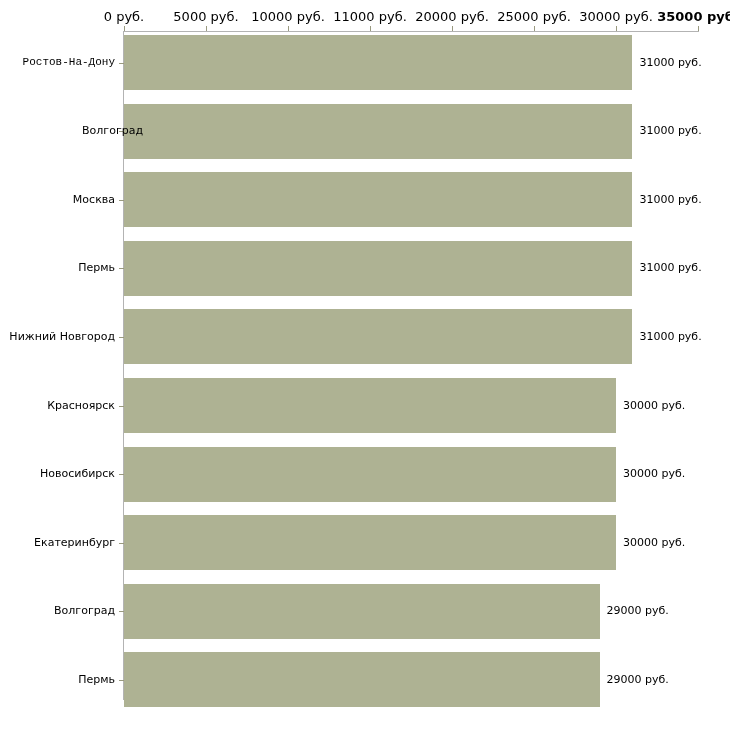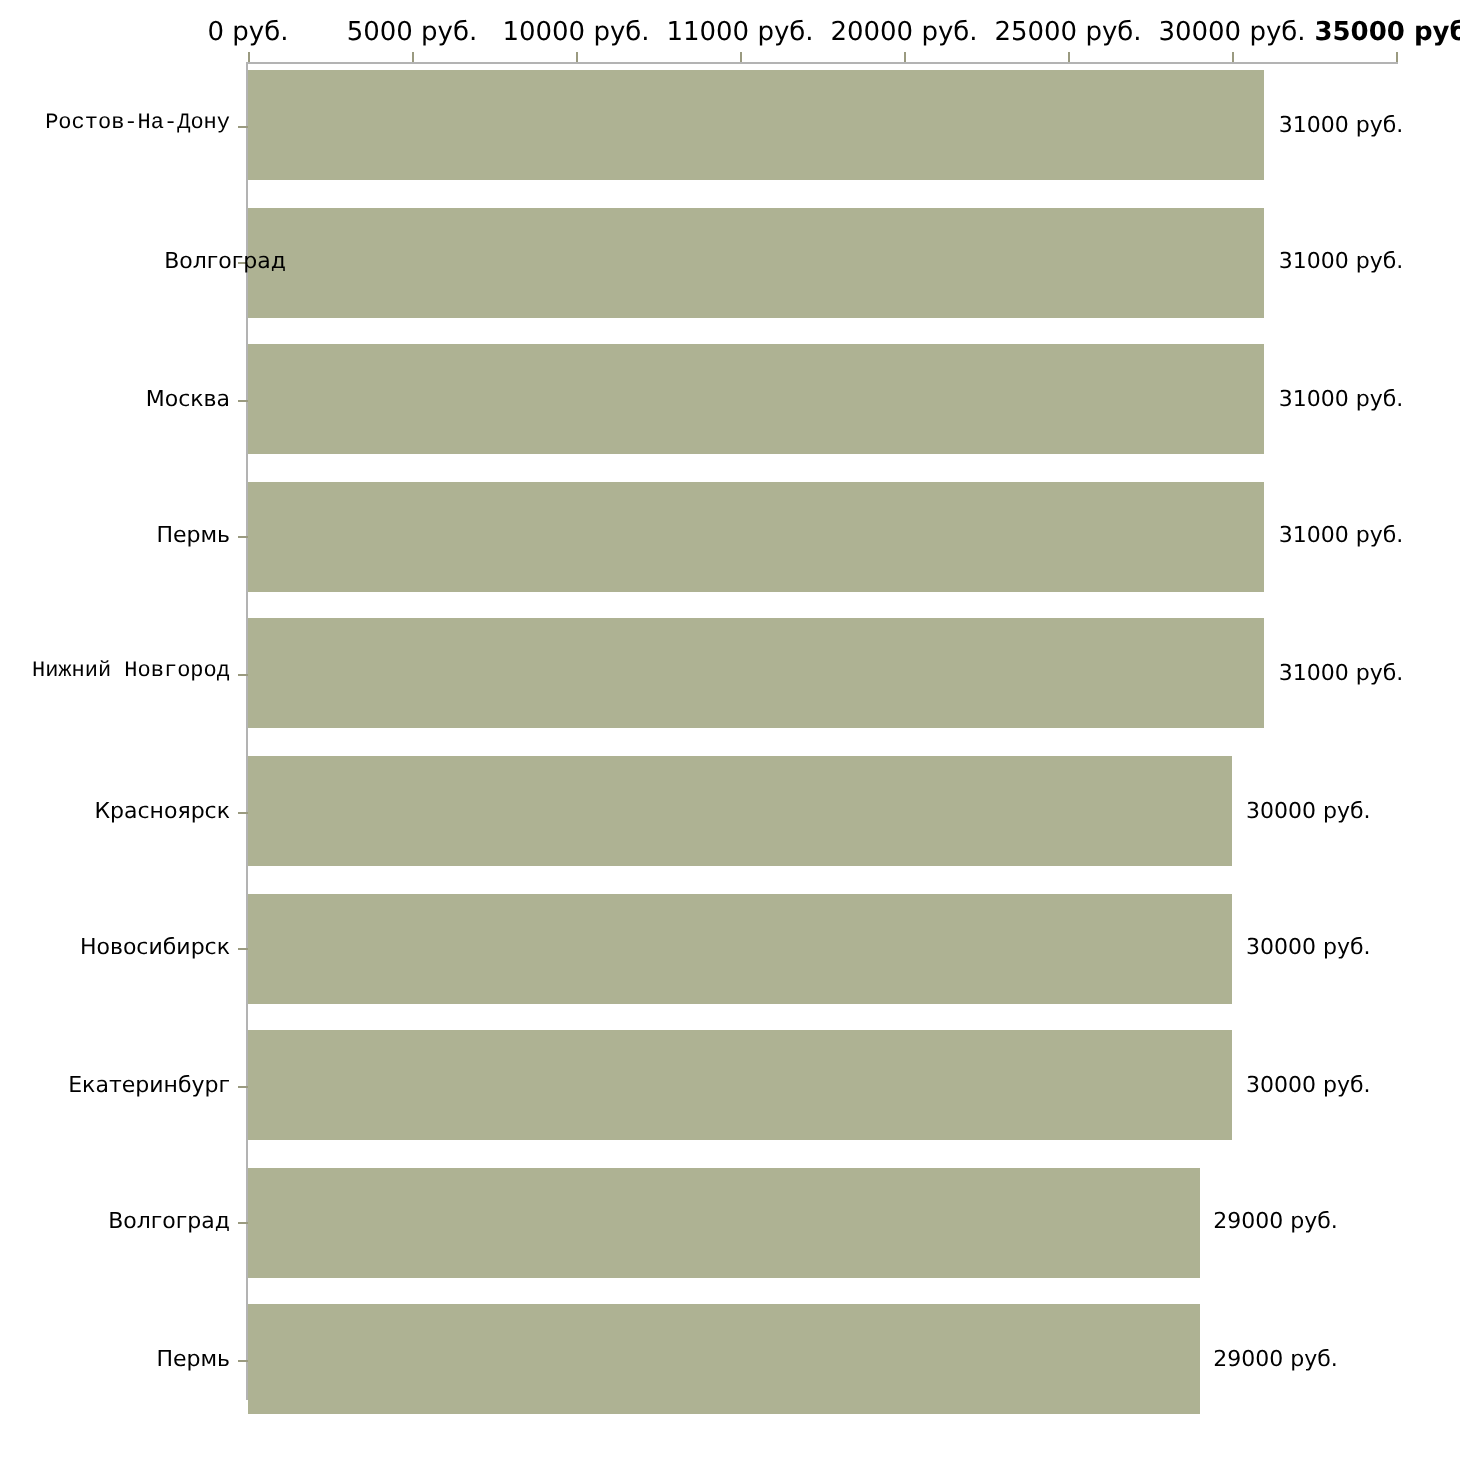--- a/index.html
+++ b/index.html
@@ -145,21 +145,21 @@
         <div class="bar" title="Челябинск: 29000 руб." style="left: 0px; top: 552.8px; width: 475.6px; height: 55px; background: rgb(174, 178, 147);"></div>
         <div class="bar" title="Пермь: 29000 руб." style="left: 0px; top: 621.4px; width: 475.6px; height: 55px; background: rgb(174, 178, 147);"></div>
       </div>
   </div>
 
   <div id="cat-labels">
       <div class="cat-label" style="left: 0px; width: 115px; top: 55.5px; font-family: Liberation Mono, monospace;">Ростов-На-Дону</div>
       <div class="cat-label" style="left: 0px; width: 115px; top: 124.1px; padding-left: 28px;">Волгоград</div>
       <div class="cat-label" style="left: 0px; width: 115px; top: 192.7px;">Москва</div>
       <div class="cat-label" style="left: 0px; width: 115px; top: 261.3px;">Пермь</div>
-      <div class="cat-label" style="left: 0px; width: 115px; top: 329.9px; font-family: Liberation Mono, monospace;">Нижний Новгород</div>
+      <div class="cat-label" style="left: 0px; width: 115px; top: 329.9px;">Нижний Новгород</div>
       <div class="cat-label" style="left: 0px; width: 115px; top: 398.5px;">Красноярск</div>
       <div class="cat-label" style="left: 0px; width: 115px; top: 467.1px;">Новосибирск</div>
       <div class="cat-label" style="left: 0px; width: 115px; top: 535.7px;">Екатеринбург</div>
       <div class="cat-label" style="left: 0px; width: 115px; top: 604.3px;">Волгоград</div>
       <div class="cat-label" style="left: 0px; width: 115px; top: 672.9px;">Пермь</div>
     </div>
   <div id="val-labels">
       <div class="bar-value-label" style="left: 639.4px; top: 55.5px;">31000 руб.</div>
       <div class="bar-value-label" style="left: 639.4px; top: 124.1px;">31000 руб.</div>
       <div class="bar-value-label" style="left: 639.4px; top: 192.7px;">31000 руб.</div>

